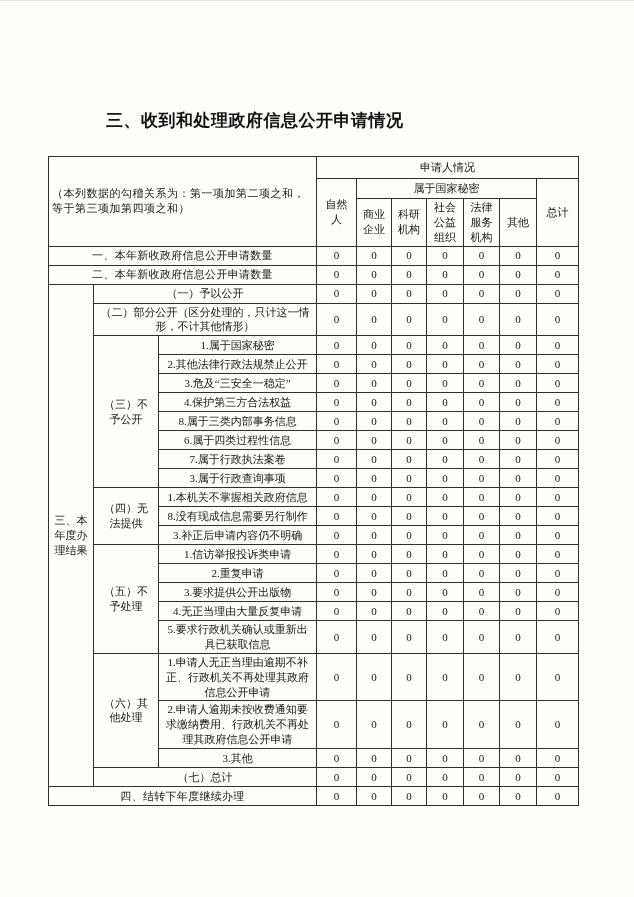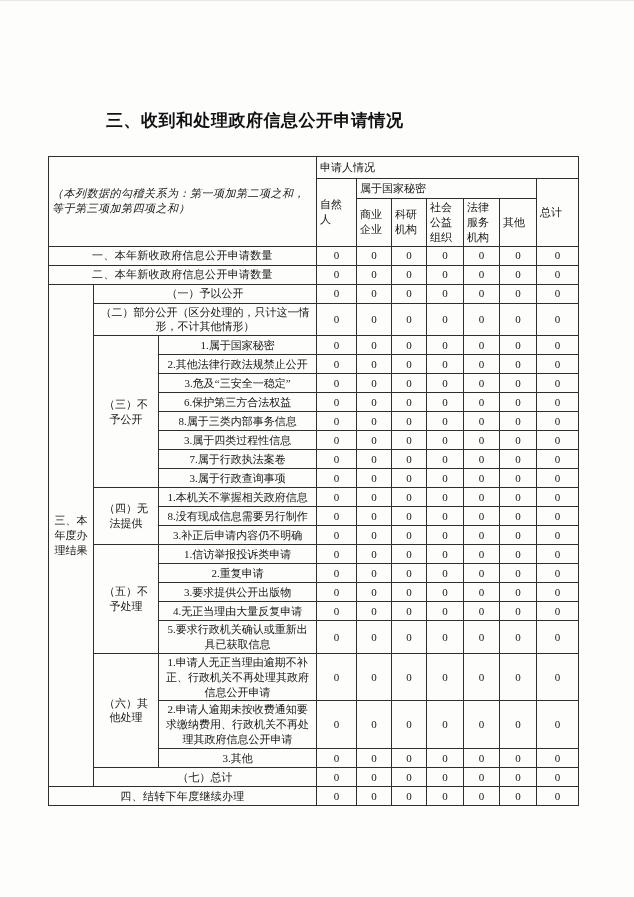--- a/index.html
+++ b/index.html
@@ -36,29 +36,28 @@
     line-height:1.35;
     padding:1px 3px;
     vertical-align:middle;
     color:#161616;
     overflow:hidden;
   }
   tr.h1{height:22px;}
   tr.h2{height:20px;}
   tr.h3{height:46px;}
   .corner-cell{
-    font-style:italic;
     font-size:10.5px;
     line-height:1.9;
     text-align:left;
     padding:4px 8px;
     letter-spacing:0.5px;
   }
   .head-cell{
-    text-align:left;
+    text-align:center;
     white-space:pre-line;
   }
   .section-cell, .group-cell{
     text-align:center;
     white-space:pre-line;
     line-height:1.6;
     padding:2px 2px;
   }
   .label-cell{
     text-align:center;
@@ -187,41 +186,41 @@
           <td class="label-cell">3.危及“三安全一稳定”</td>
           <td class="value-cell">0</td>
           <td class="value-cell">0</td>
           <td class="value-cell">0</td>
           <td class="value-cell">0</td>
           <td class="value-cell">0</td>
           <td class="value-cell">0</td>
           <td class="value-cell">0</td>
         </tr>
         <tr>
-          <td class="label-cell">6.保护第三方合法权益</td>
+          <td class="label-cell">4.保护第三方合法权益</td>
           <td class="value-cell">0</td>
           <td class="value-cell">0</td>
           <td class="value-cell">0</td>
           <td class="value-cell">0</td>
           <td class="value-cell">0</td>
           <td class="value-cell">0</td>
           <td class="value-cell">0</td>
         </tr>
         <tr>
           <td class="label-cell">8.属于三类内部事务信息</td>
           <td class="value-cell">0</td>
           <td class="value-cell">0</td>
           <td class="value-cell">0</td>
           <td class="value-cell">0</td>
           <td class="value-cell">0</td>
           <td class="value-cell">0</td>
           <td class="value-cell">0</td>
         </tr>
         <tr>
-          <td class="label-cell">3.属于四类过程性信息</td>
+          <td class="label-cell">6.属于四类过程性信息</td>
           <td class="value-cell">0</td>
           <td class="value-cell">0</td>
           <td class="value-cell">0</td>
           <td class="value-cell">0</td>
           <td class="value-cell">0</td>
           <td class="value-cell">0</td>
           <td class="value-cell">0</td>
         </tr>
         <tr>
           <td class="label-cell">7.属于行政执法案卷</td>

